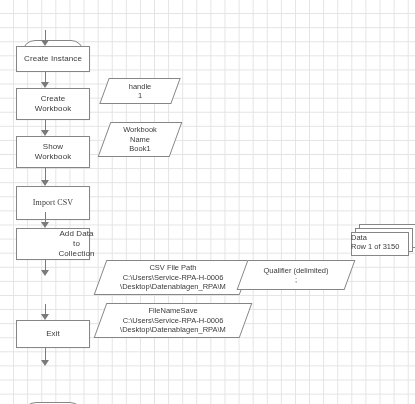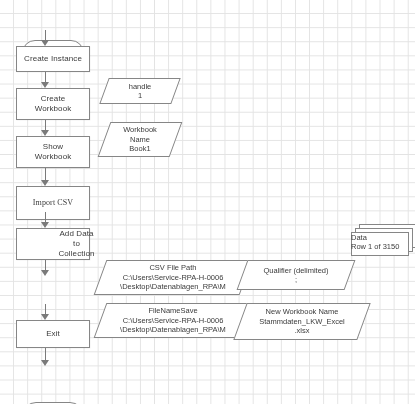--- a/index.html
+++ b/index.html
@@ -256,28 +256,20 @@
 
   <div class="data-shape" style="left:100px; top:269px; width:146px; height:35px;">
     <div class="skew"></div>
     <div class="txt">
       <span>FileNameSave</span>
       <span>C:\Users\Service-RPA-H-0006</span>
       <span>\Desktop\Datenablagen_RPA\M</span>
     </div>
   </div>
 
-  <div class="data-shape" style="left:240px; top:269px; width:124px; height:37px;">
-    <div class="skew"></div>
-    <div class="txt">
-      <span>New Workbook Name</span>
-      <span>Stammdaten_LKW_Excel</span>
-      <span>.xlsx</span>
-    </div>
-  </div>
 
   <div class="multidoc" style="left:351px; top:224px; width:68px; height:34px;">
     <div class="sheet s1"></div>
     <div class="sheet s2"></div>
     <div class="sheet s3"></div>
     <div class="txt">
       <span>Data</span>
       <span>Row 1 of 3150</span>
     </div>
   </div>

